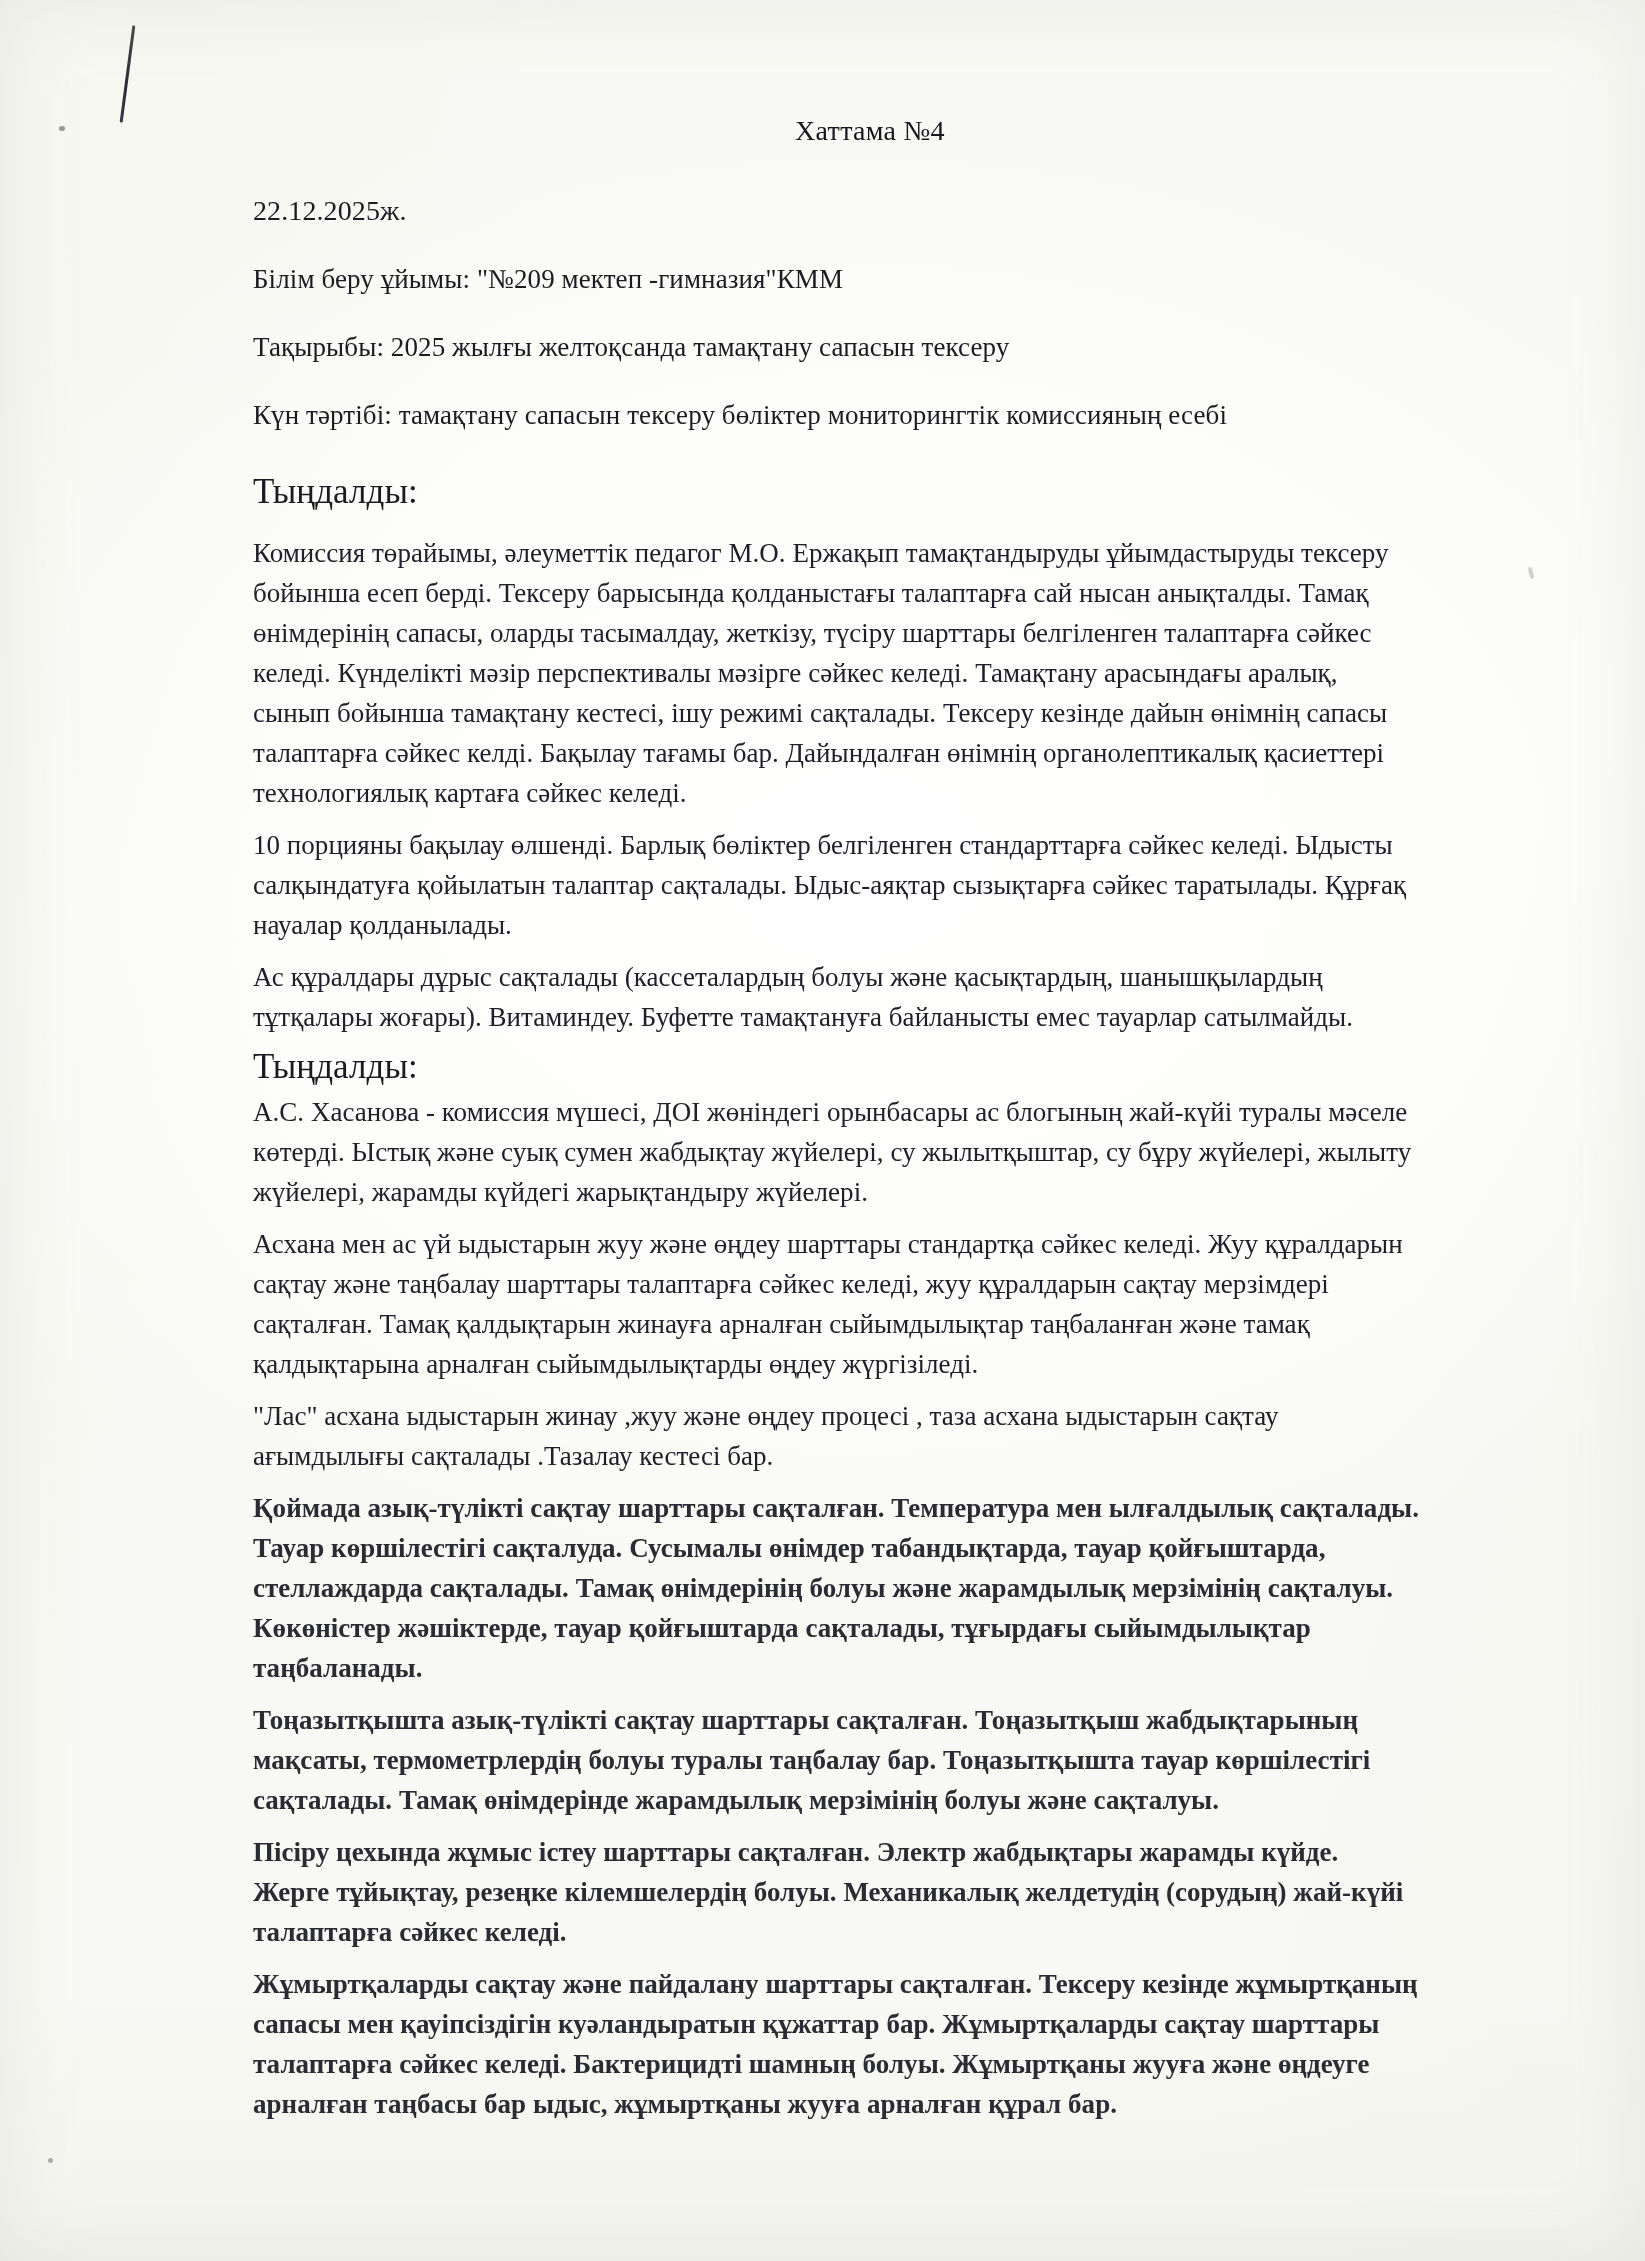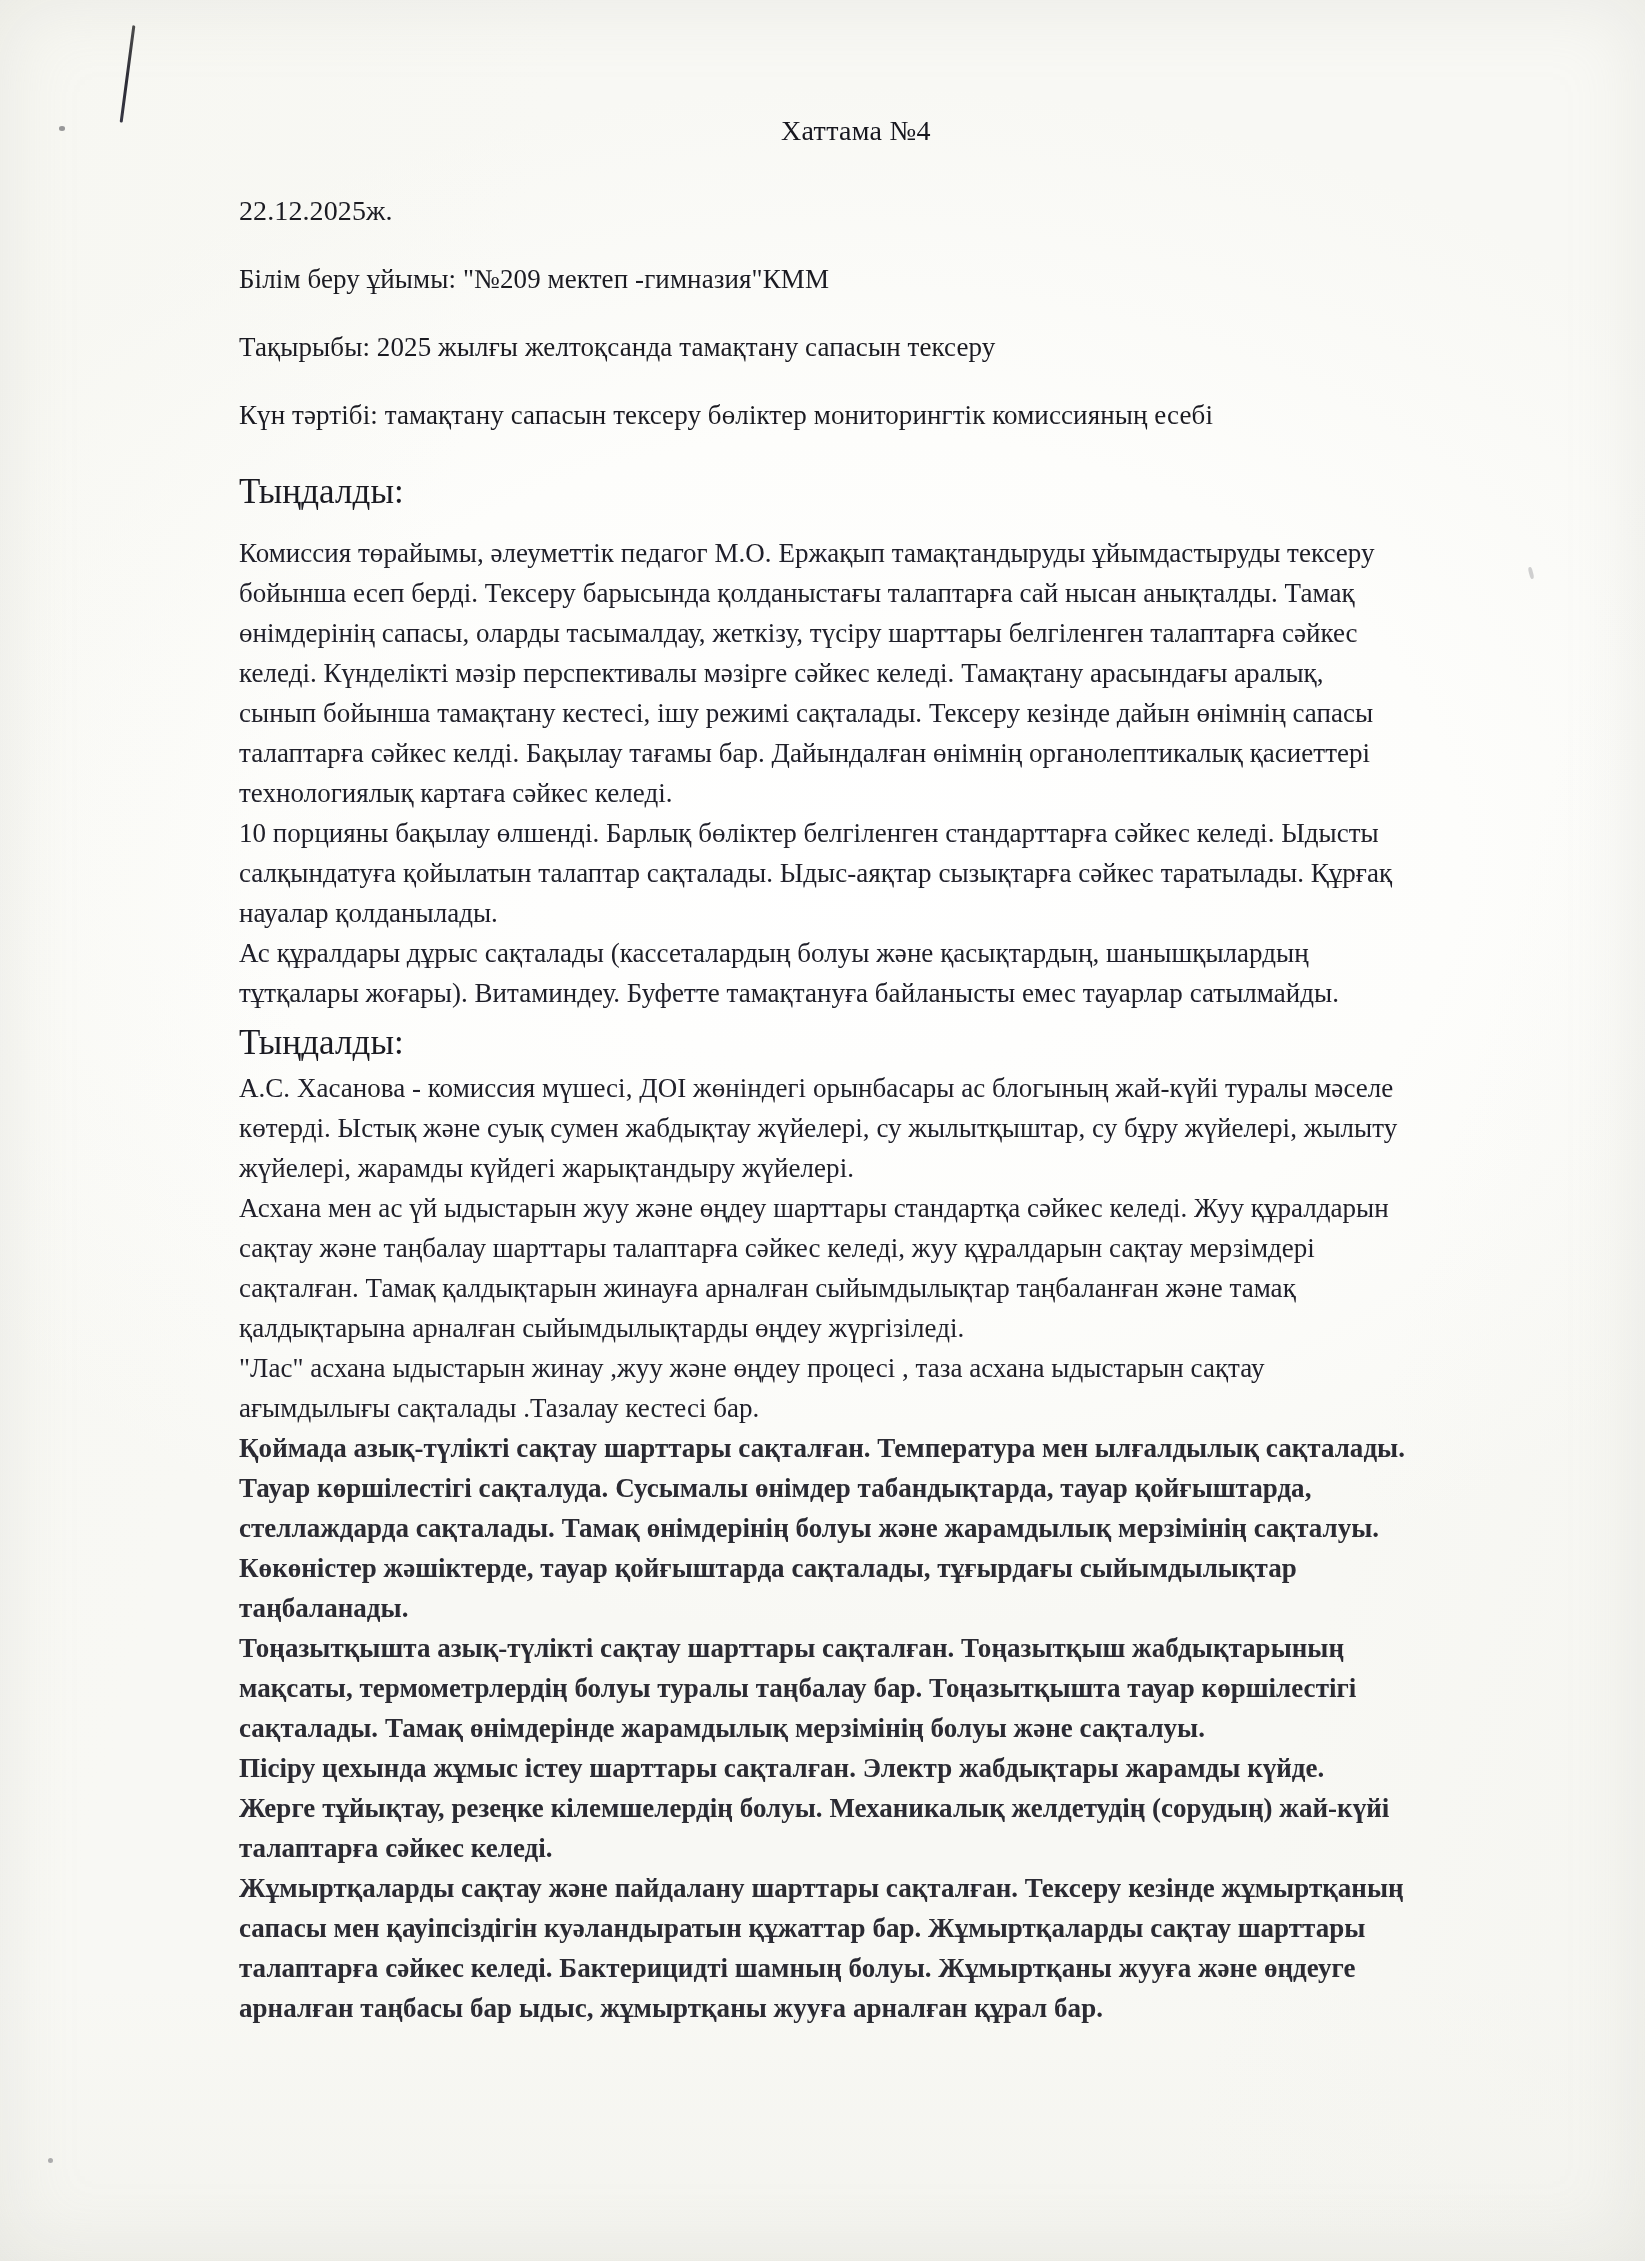--- a/index.html
+++ b/index.html
@@ -78,21 +78,21 @@
     width: 3.9px;
     height: 11.6px;
     background: #6a6a70;
     border-radius: 40%;
     opacity: .3;
     transform: rotate(-14deg);
   }
 
   .content {
     position: absolute;
-    left: 239px;
+    left: 253px;
     top: 0;
     width: 1167px;
   }
 
   .doc-title {
     text-align: center;
     font-size: 28px;
     letter-spacing: 0.3px;
     padding-top: 115px;
     margin-left: 67px;
@@ -122,21 +122,21 @@
   }
 
   .para {
     font-size: 27px;
     line-height: 40px;
     margin-top: 20.6px;
     text-align: left;
     letter-spacing: 0.03px;
     color: #20202a;
   }
-  .para.flush  { margin-top: 0; }
+  .para.flush  { margin-top: 12px; }
   .para.gap-sm { margin-top: 5.2px; }
 
   
   .fade-soft { color: #2b2b33; font-weight: bold; }
 </style>
 </head>
 <body>
 
 <div class="page">
 

